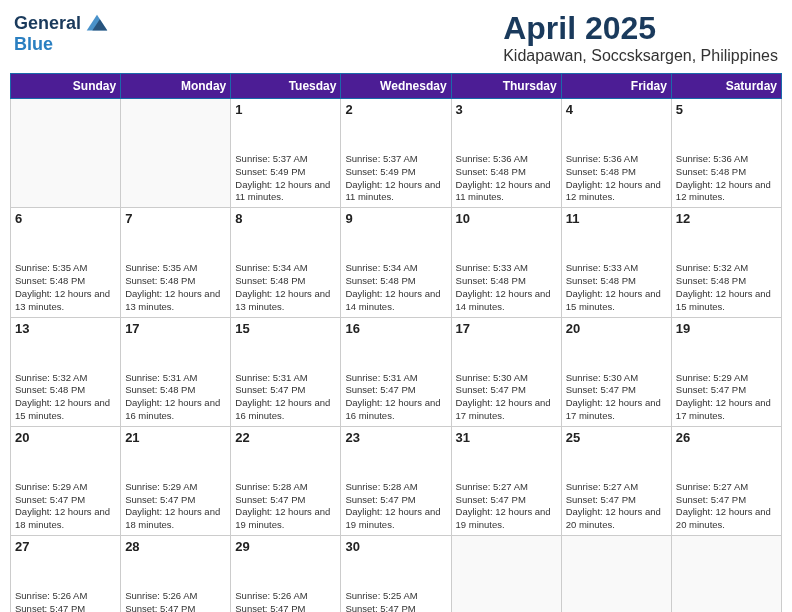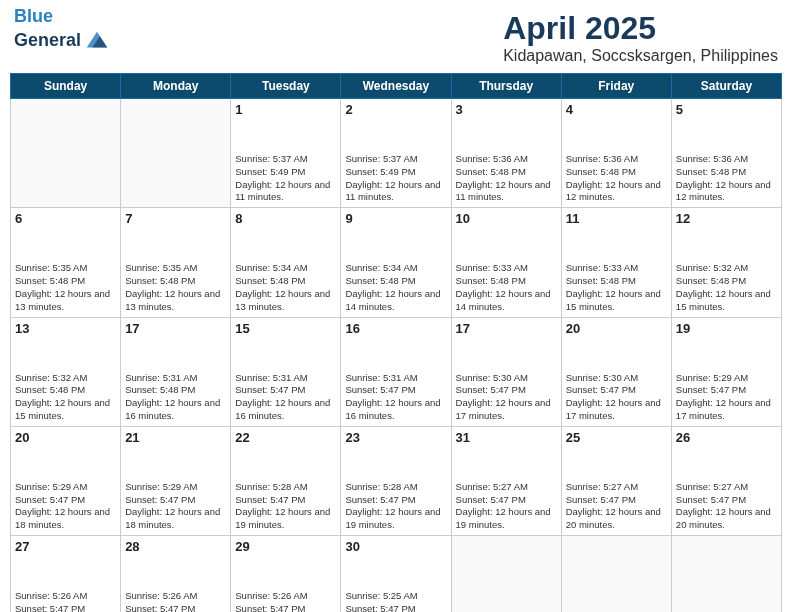--- a/index.html
+++ b/index.html
@@ -44,26 +44,26 @@
     .subtitle {
       font-size: 16px;
       color: #333;
     }
     .calendar {
       width: 100%;
       border-collapse: collapse;
       border: 1px solid #ccc;
     }
     .calendar th {
-      background: #0c4a6e;
+      background: #4c1d95;
       color: #fff;
       font-size: 12px;
       font-weight: bold;
       padding: 5px 4px;
-      text-align: center;
+      text-align: right;
       border: 1px solid #1a6aaa;
     }
     .calendar td {
       vertical-align: top;
       border: 1px solid #ccc;
       padding: 3px 4px;
       width: 110px;
       min-height: 80px;
       font-size: 10px;
       color: #333;
@@ -85,30 +85,30 @@
       line-height: 1.35;
       margin-top: 36px;
     }
   </style>
 </head>
 <body>
 
 <div class="header">
   <div class="logo">
     <div>
-      <div style="font-size:18px;font-weight:bold;color:#2a7fc1;margin-top:-4px;">Blue</div>
       <div style="display:flex;align-items:center;">
         <span class="logo-text">
           <span>General</span>
         </span>
         <svg class="logo-icon" viewBox="0 0 30 30" xmlns="http://www.w3.org/2000/svg">
           <polygon points="4,22 15,5 26,22" fill="#2a7fc1" opacity="0.85"></polygon>
           <polygon points="10,22 18,10 26,22" fill="#1a3a5c" opacity="0.7"></polygon>
         </svg>
       </div>
+      <div style="font-size:18px;font-weight:bold;color:#2a7fc1;margin-top:-4px;">Blue</div>
     </div>
   </div>
   <div class="title-block">
     <div class="month-title">April 2025</div>
     <div class="subtitle">Kidapawan, Soccsksargen, Philippines</div>
   </div>
 </div>
 
 <table class="calendar">
   <thead>

